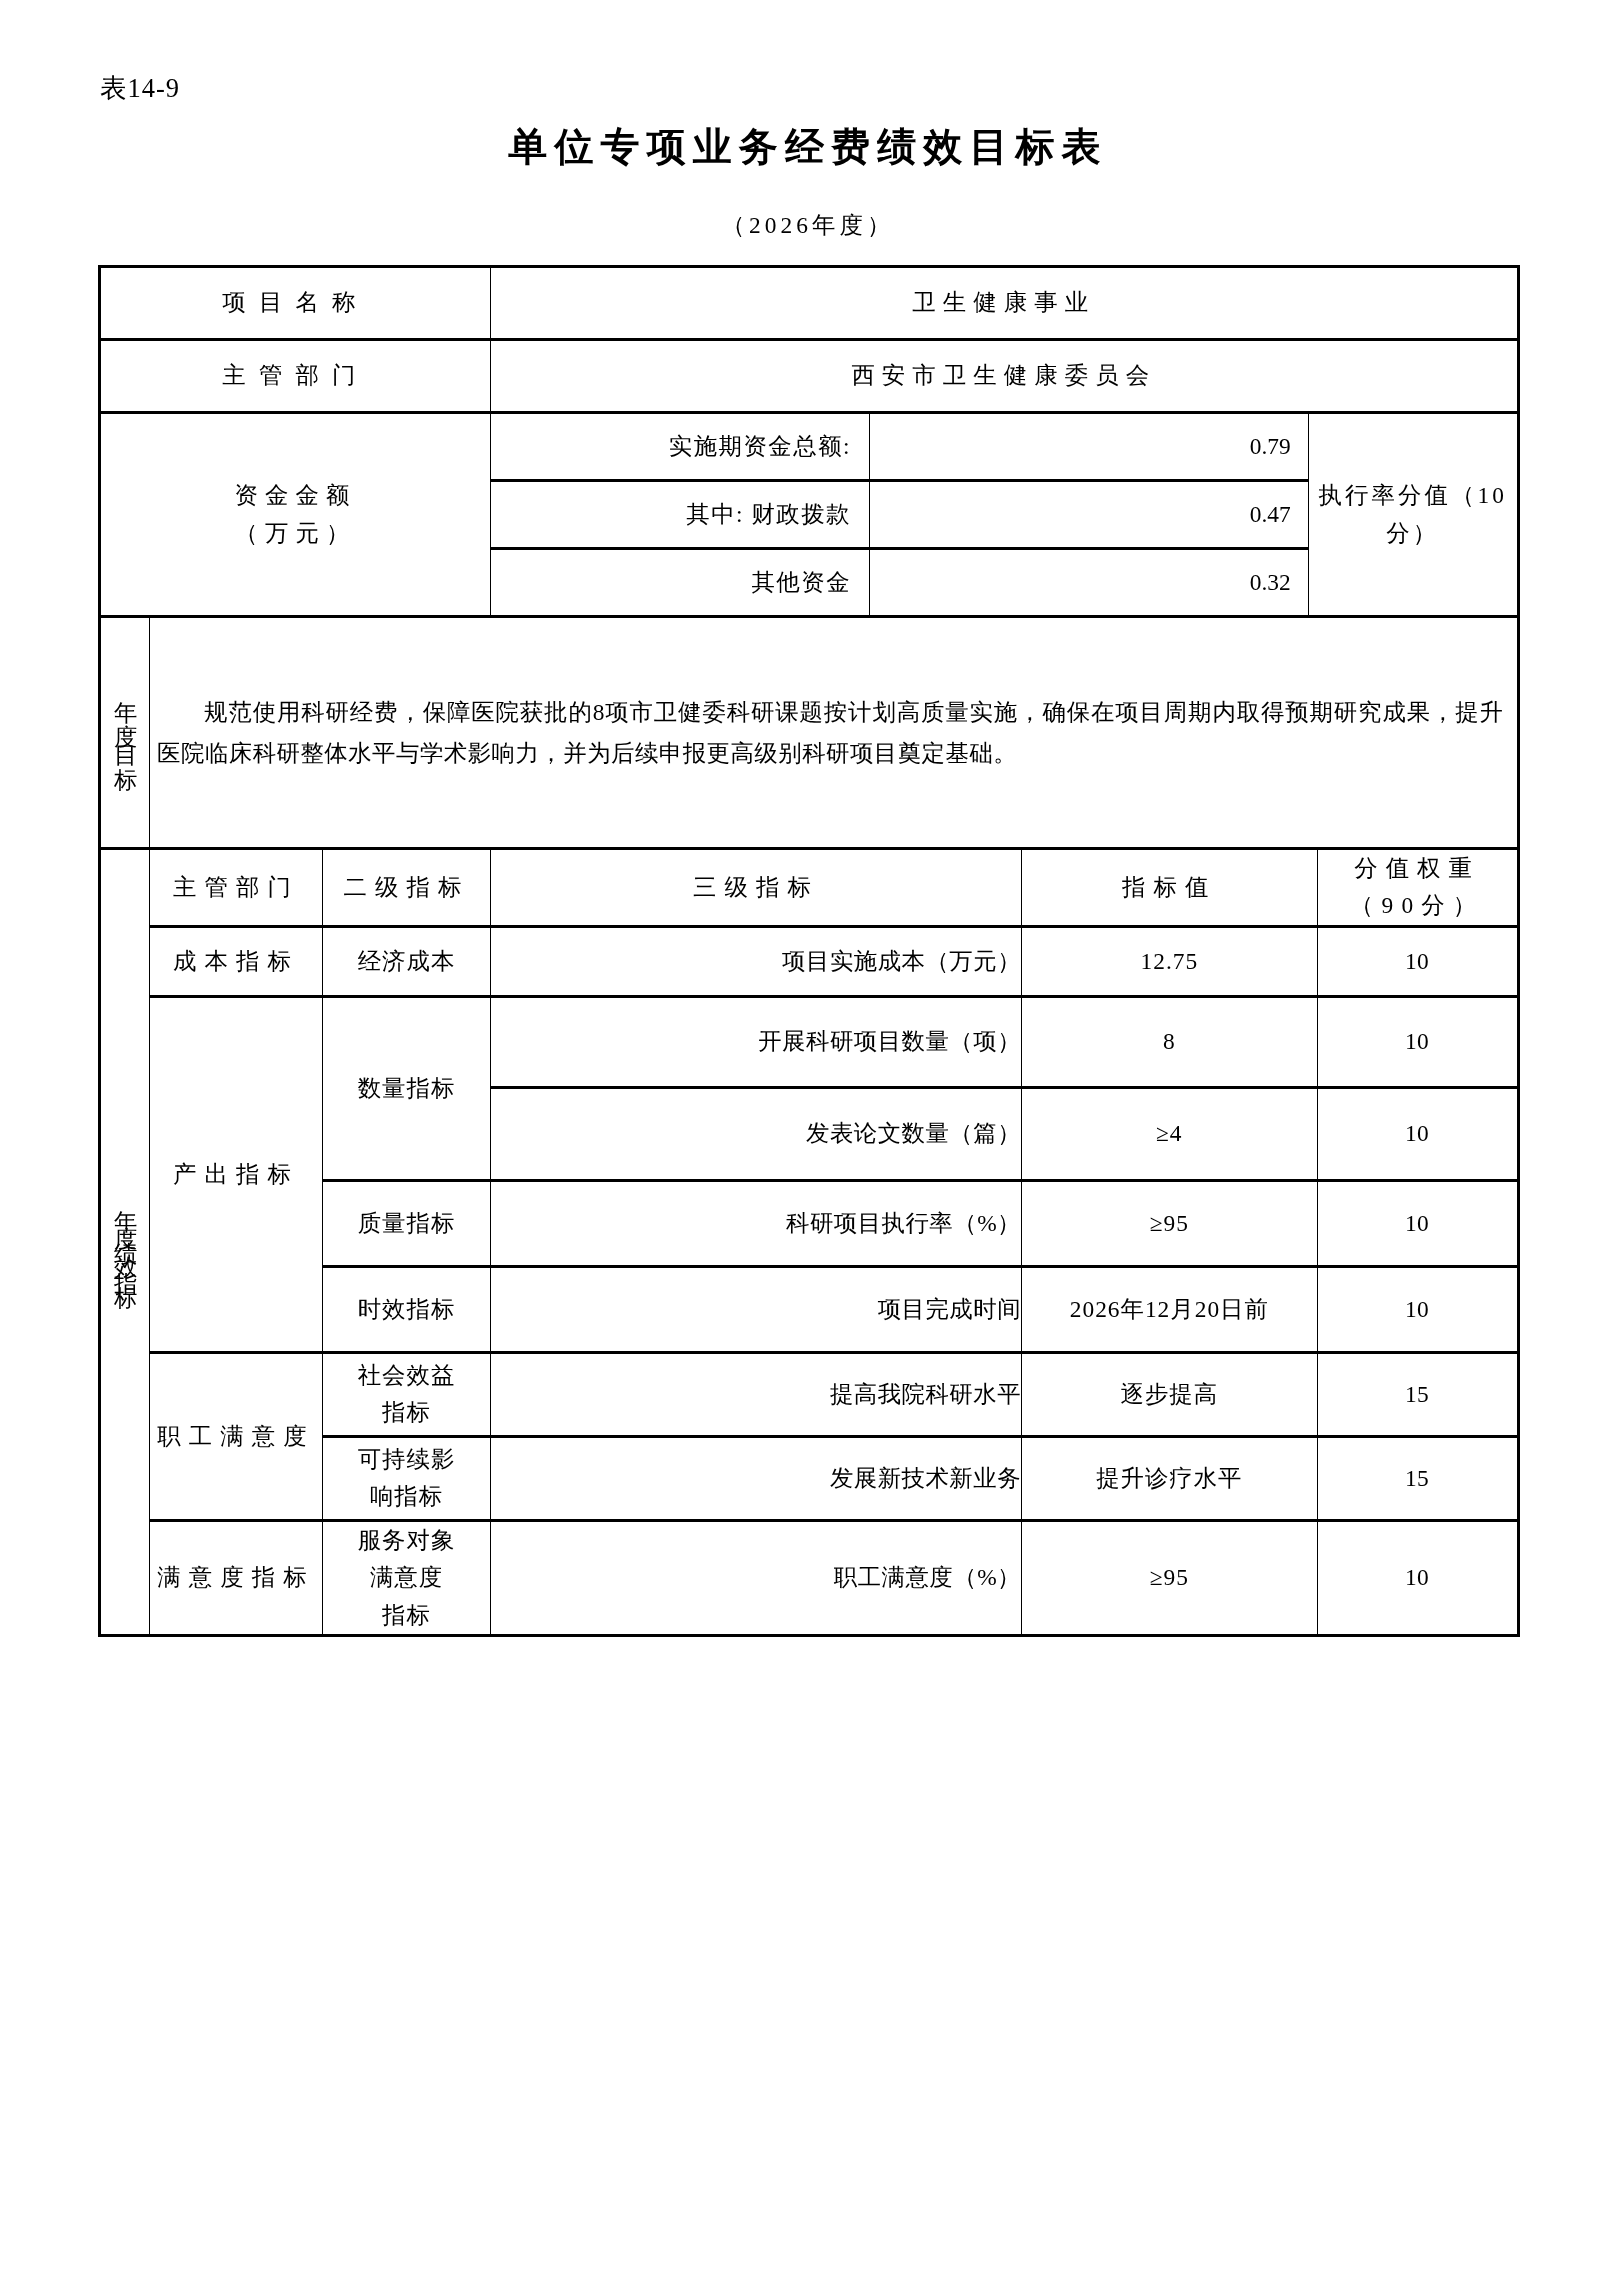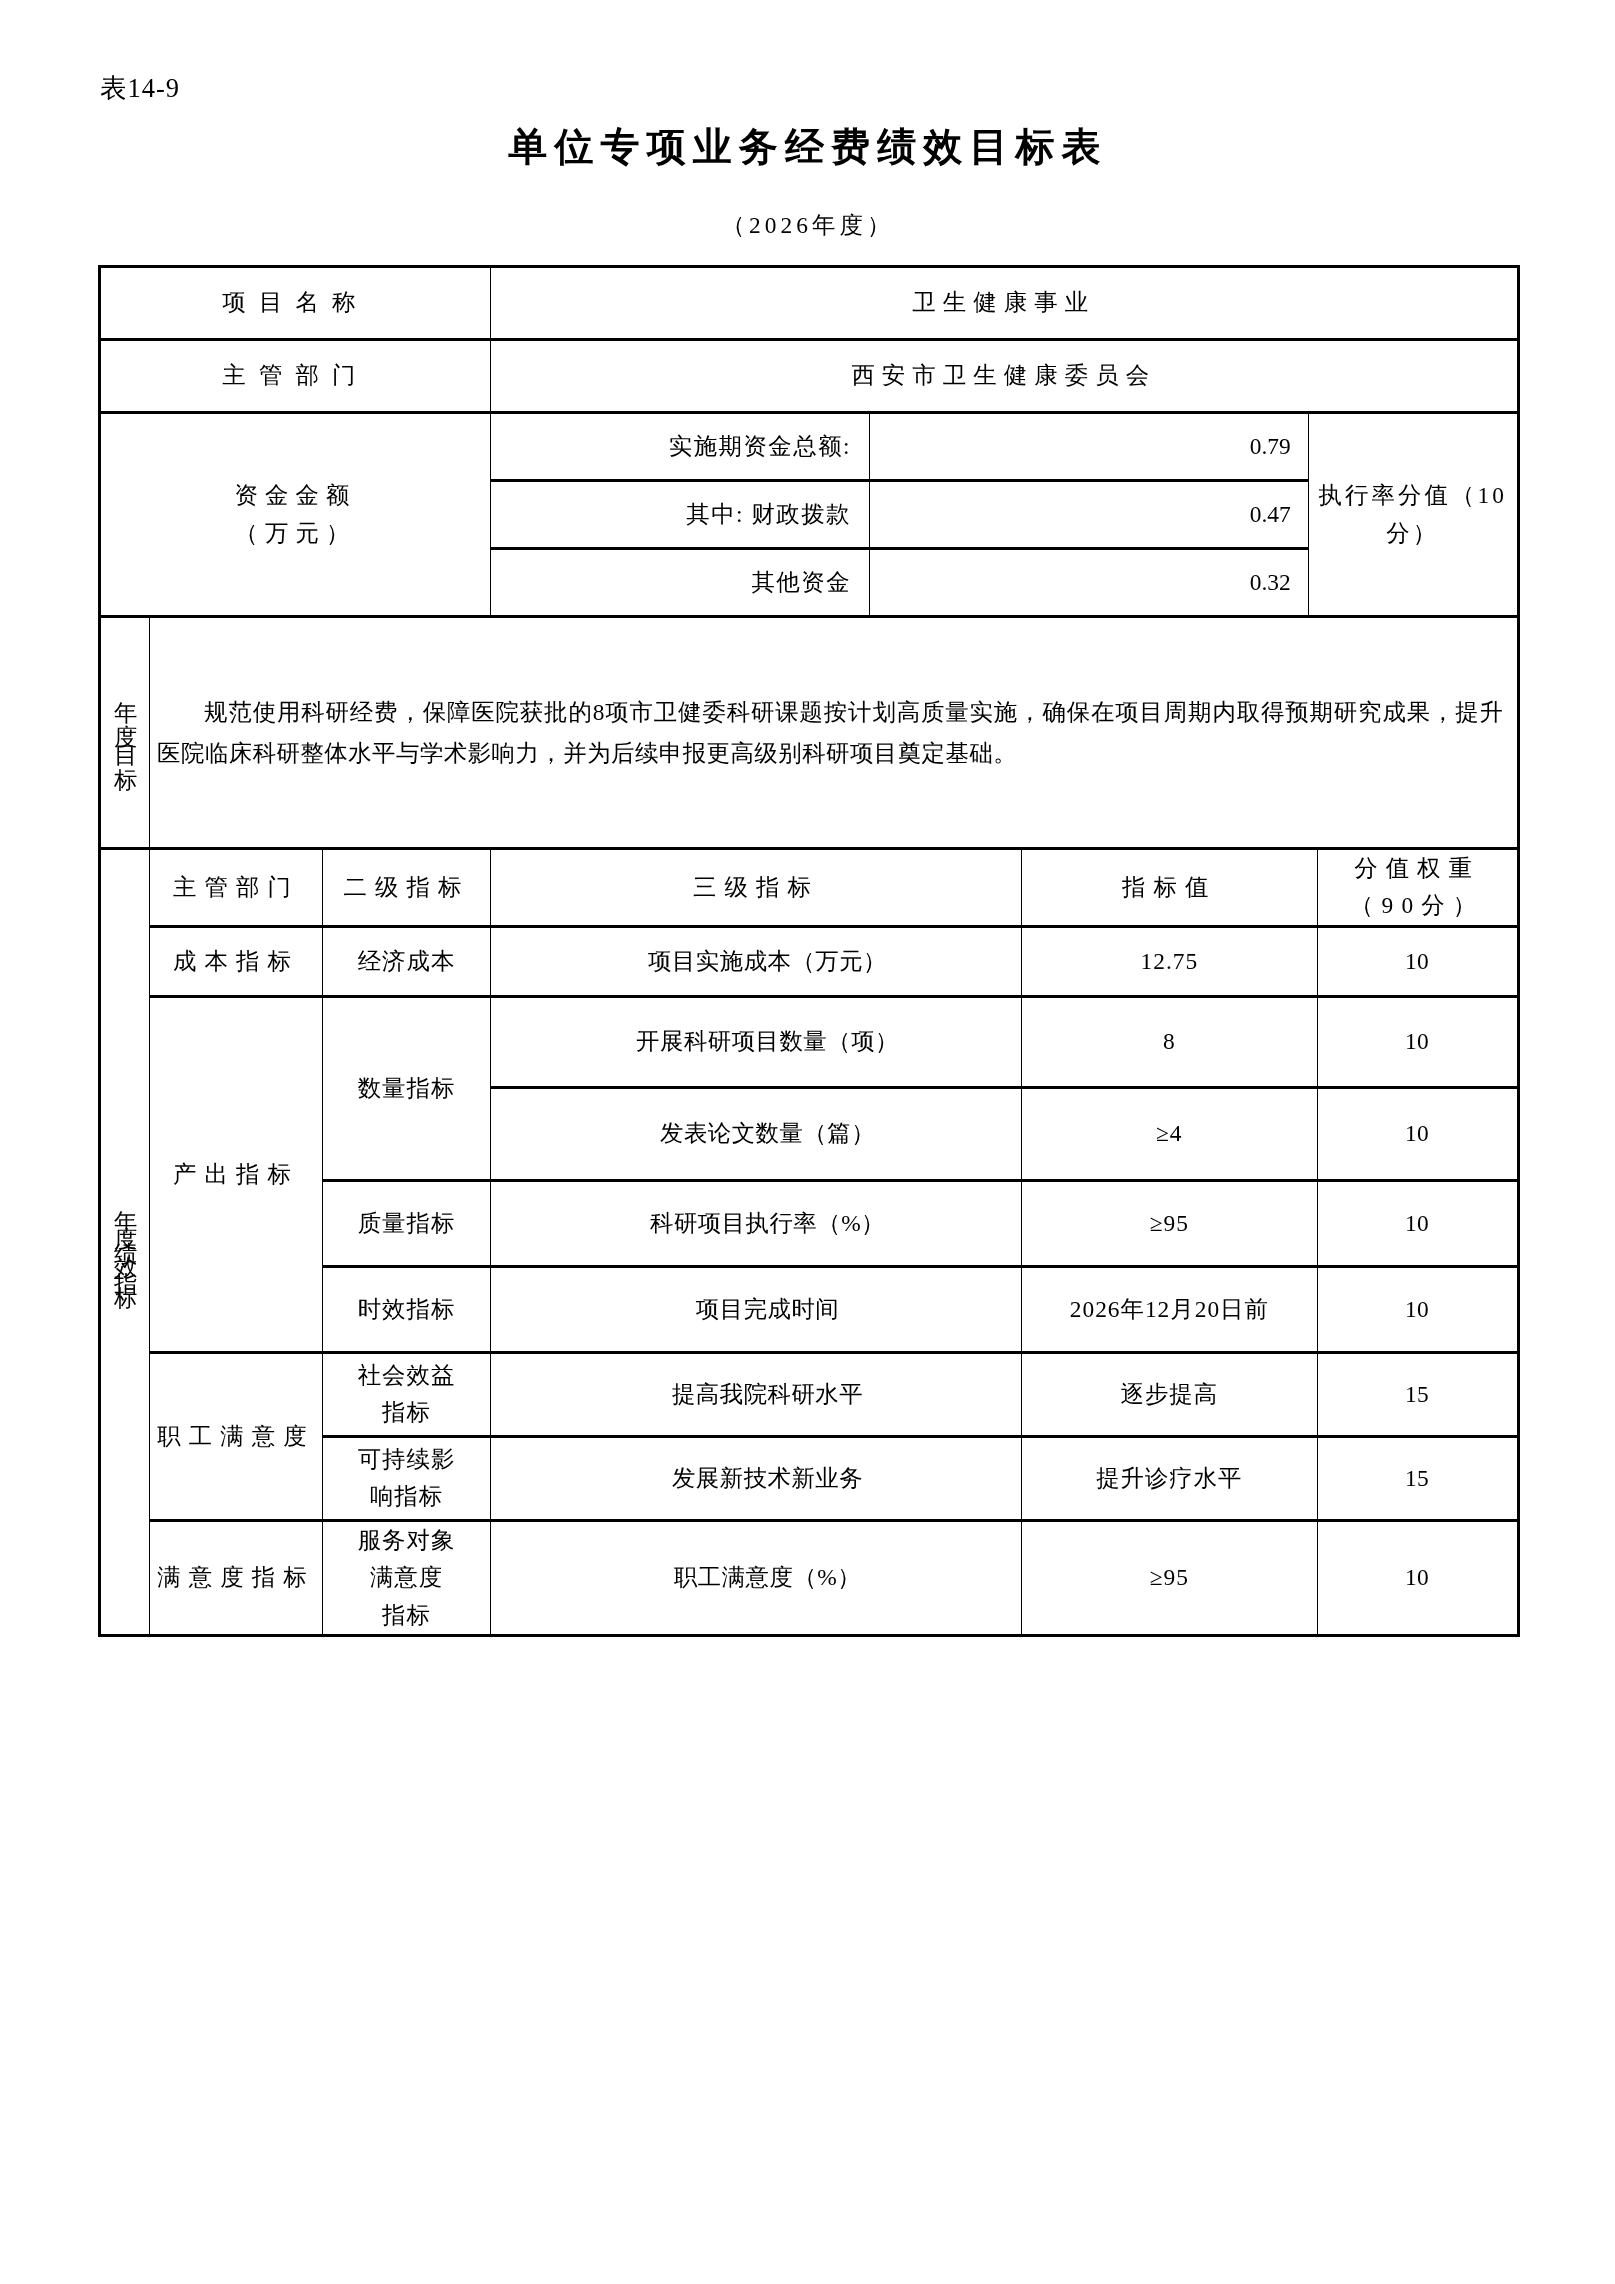--- a/index.html
+++ b/index.html
@@ -49,21 +49,21 @@
 
   td.goal-cell  {
     text-align:justify; text-justify:inter-ideograph;
     padding:0 13.2px 0 7.1px; text-indent:47px; line-height:1.74;
     letter-spacing:0.5px;
   }
 
   td.hdr   { letter-spacing:8.1px; padding:0 5.1px; line-height:1.6; }
   td.l1    { letter-spacing:8.1px; }
   td.l2    { padding:0 28px; letter-spacing:1px; line-height:1.6;margin-left:44px; }
-  td.l3    { text-align:center; padding-left:23px; letter-spacing:0.5px; }
+  td.l3    { text-align:right; padding-left:23px; letter-spacing:0.5px; }
   td.val   { letter-spacing:1px; }
   td.score { letter-spacing:0.5px; }
 
   .vert {
     display:inline-block;
     writing-mode:vertical-rl; text-orientation:upright;
     line-height:1;
   }
   .vert-goal { letter-spacing:22.4px; }
   .vert-perf { letter-spacing:15.3px; }

